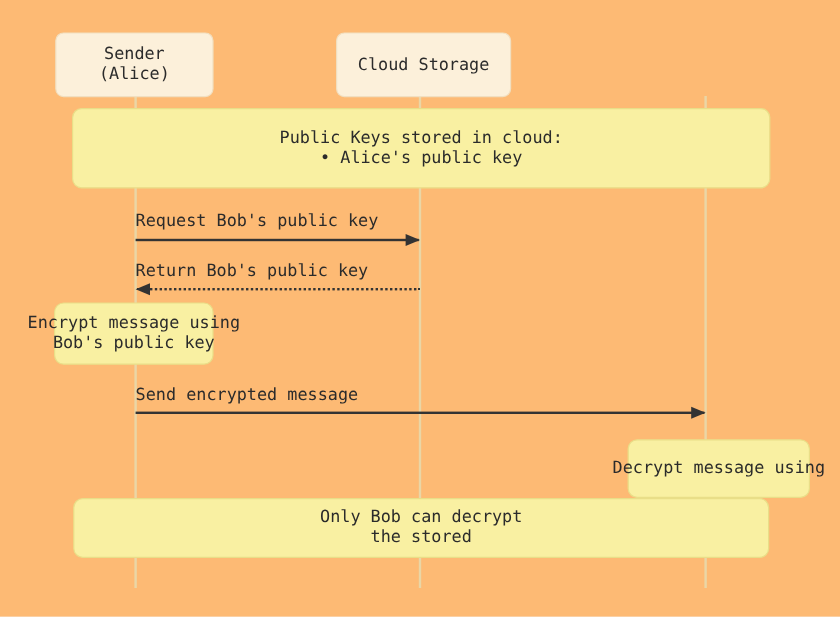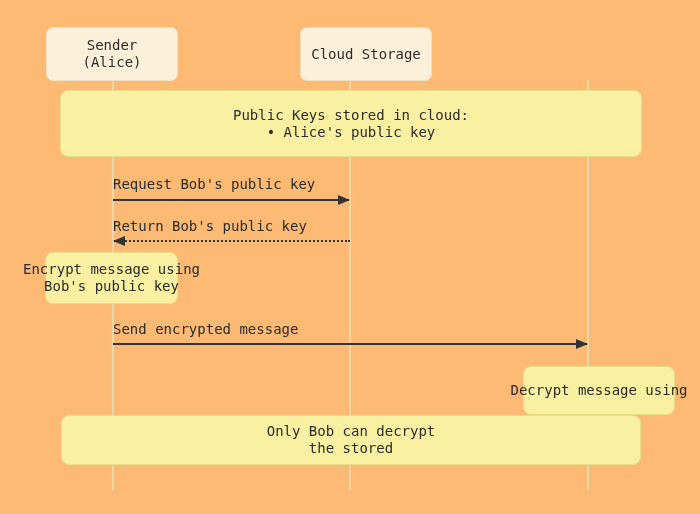--- a/index.html
+++ b/index.html
@@ -87,21 +87,21 @@
 <div class="canvas">
 
   <div class="lifeline" style="left:111.5px"></div>
   <div class="lifeline" style="left:349px"></div>
   <div class="lifeline" style="left:587px"></div>
 
   <div class="actor" style="left:46px;width:132px">
     <div class="aline">Sender</div>
     <div class="aline">(Alice)</div>
   </div>
-  <div class="actor" style="left:300px;width:132px">
+  <div class="actor" style="left:280px;width:146px">
     <div class="aline">Cloud Storage</div>
   </div>
 
   <div class="note" style="left:60px;top:90px;width:582px;height:67px">
     <div class="nline">Public Keys stored in cloud:</div>
     <div class="nline">• Alice's public key</div>
   </div>
 
   <div class="msg-label" style="left:113px;width:237px;top:176px">Request Bob's public key</div>
   <div class="msg-line solid" style="left:113px;width:236px;top:199px"></div>

